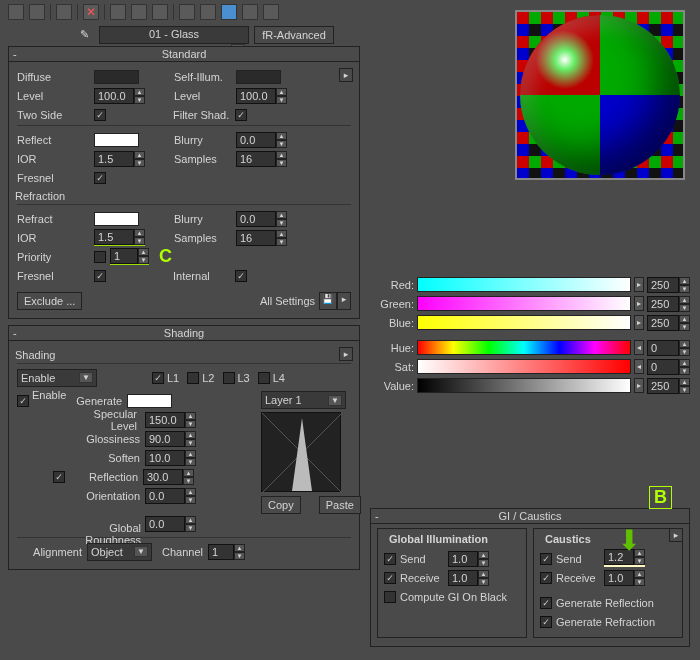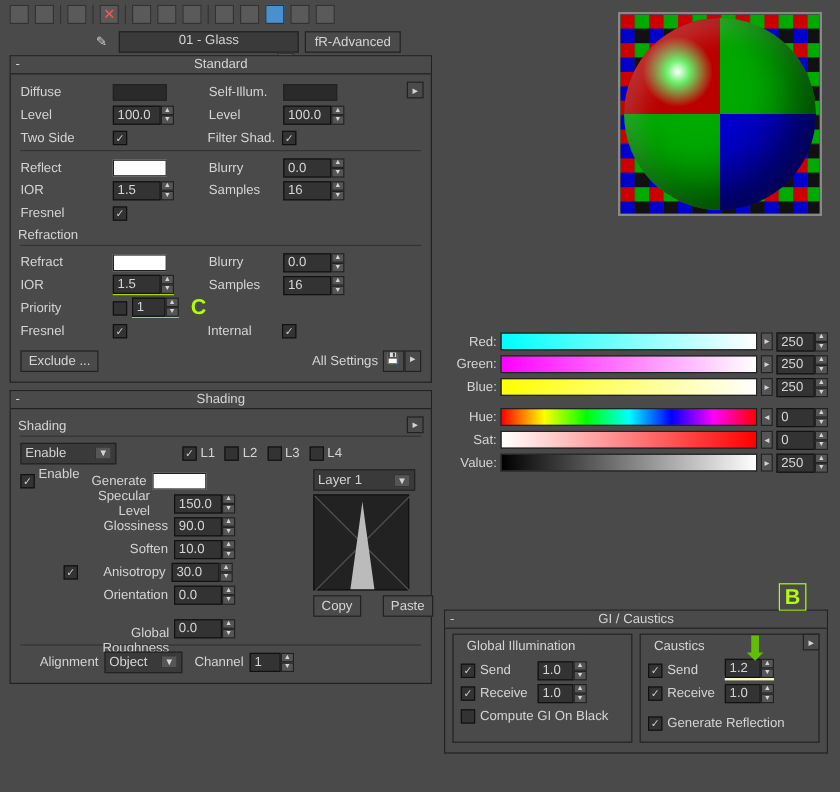--- a/index.html
+++ b/index.html
@@ -34,21 +34,21 @@
 .mark{position:absolute;color:#b0ff00;font-weight:bold;font-size:18px;font-family:Arial;}
 .preview{position:absolute;left:515px;top:10px;width:170px;height:170px;border:2px solid #888;background:#333;}
 .colorpick{position:absolute;left:370px;top:275px;width:320px;}
 .cprow{display:flex;align-items:center;height:19px;gap:3px;}
 .cplbl{width:44px;text-align:right;}
 .grad{flex:1;height:15px;border:1px solid #222;}
 .slarr{width:10px;height:15px;border:1px solid #222;background:#555;font-size:8px;text-align:center;line-height:13px;}
 .gi{position:absolute;left:370px;top:508px;width:320px;}
 .gibody{display:flex;gap:6px;padding:4px 6px 8px 6px;}
 .gbox{border:1px solid #222;padding:4px 6px 6px 6px;flex:1;}
-.gbox .ttl{margin:-10px 0 4px 2px;background:#4a4a4a;display:inline-block;padding:0 3px;}
+.gbox .ttl{margin:-10px 0 4px 2px;background:#4a4a4a;display:inline-block;padding:0 3px;font-weight:bold;}
 .bigarrow{position:absolute;color:#5fbf00;font-size:28px;}
 .shprev{width:80px;height:80px;background:#222;border:1px solid #111;position:relative;}
 </style>
 </head>
 <body>
 
 <div class="toolbar">
  <div class="tbtn"></div>
  <div class="tbtn"></div>
  <div class="sep"></div>
@@ -250,21 +250,21 @@
     <div class="row">
               <span class="chk on"></span>
               <span style="margin:0 6px 12px 3px;">Enable</span>
               <span style="width:4px;"></span>
               <span>Generate</span>
               <span style="width:5px;"></span>
               <div class="swatch" style="background:#fff;"></div>
             </div>
     <div class="row">
               <span style="width:50px;"></span>
-              <span style="width:78px;text-align:right;padding-right:20px;">Specular Level</span>
+              <span style="width:78px;text-align:right;padding-right:8px;">Specular Level</span>
               <div class="spin">
                 <div class="val">150.0</div>
                 <div class="ud">
                   <div>▲</div>
                   <div>▼</div>
                 </div>
               </div>
             </div>
     <div class="row">
               <span style="width:50px;"></span>
@@ -284,21 +284,21 @@
                 <div class="val">10.0</div>
                 <div class="ud">
                   <div>▲</div>
                   <div>▼</div>
                 </div>
               </div>
             </div>
     <div class="row">
               <span style="width:36px;"></span>
               <span class="chk on"></span>
-              <span style="width:78px;text-align:right;padding-right:5px;">Anisotropy</span>
+              <span style="width:78px;text-align:right;padding-right:5px;">Reflection</span>
               <div class="spin">
                 <div class="val">30.0</div>
                 <div class="ud">
                   <div>▲</div>
                   <div>▼</div>
                 </div>
               </div>
             </div>
     <div class="row">
               <span style="width:50px;"></span>
@@ -518,17 +518,21 @@
                   <div>▲</div>
                   <div>▼</div>
                 </div>
               </div>
             </div>
      <div style="height:6px;"></div>
      <div class="row">
               <span class="chk on"></span>
               <span style="margin-left:4px;">Generate Reflection</span>
             </div>
+     <div class="row">
+              <span class="chk on"></span>
+              <span style="margin-left:4px;">Generate Refraction</span>
+            </div>
     </div>
    </div>
   </div>
  </div>
 </div>
 
 </body></html>

